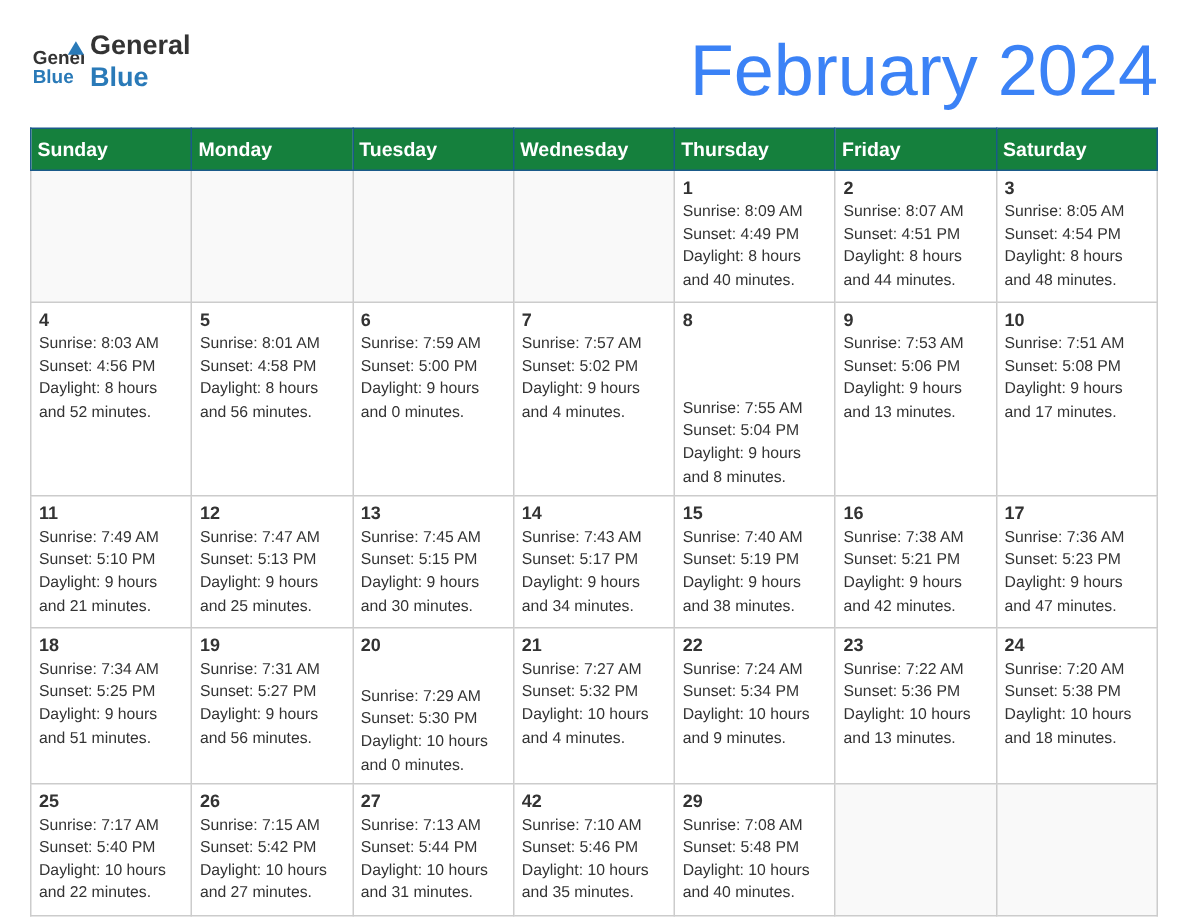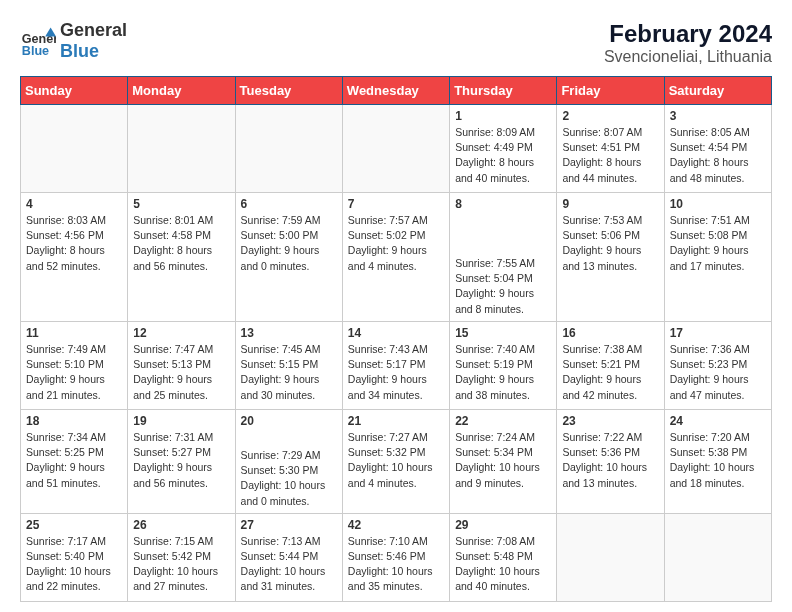--- a/index.html
+++ b/index.html
@@ -22,35 +22,35 @@
     }
     .logo-icon {
       width: 36px;
       height: 36px;
       margin-right: 4px;
     }
     .title-area {
       text-align: right;
     }
     .month-title {
-      font-size: 24px;
-      font-weight: bold;
-      color: #0f172a;
+      font-size: 48px;
+      font-weight: normal;
+      color: #3b82f6;
     }
     .location-title {
       font-size: 16px;
       color: #555;
     }
     .calendar-table {
       width: 100%;
       border-collapse: collapse;
       table-layout: fixed;
     }
     .calendar-table th {
-      background-color: #ef4444;
+      background-color: #15803d;
       color: #fff;
       padding: 6px 4px;
       font-size: 13px;
       text-align: left;
       border: 1px solid #1a5a8a;
     }
     .calendar-table td {
       border: 1px solid #ccc;
       vertical-align: top;
       padding: 4px 5px;
@@ -82,21 +82,20 @@
       <text x="2" y="36" font-size="14" font-weight="bold" fill="#2a7ab8" font-family="Arial">Blue</text>
       <polygon points="34,5 40,15 28,15" fill="#2a7ab8"></polygon>
     </svg>
     <div>
       <div style="font-size:18px;font-weight:bold;color:#333;">General</div>
       <div style="font-size:18px;font-weight:bold;color:#2a7ab8;">Blue</div>
     </div>
   </div>
   <div class="title-area">
     <div class="month-title">February 2024</div>
-    <div class="location-title">Svencioneliai, Lithuania</div>
   </div>
 </div>
 
 <table class="calendar-table">
   <thead>
     <tr>
     <th>Sunday</th>
         <th>Monday</th>
         <th>Tuesday</th>
         <th>Wednesday</th>

